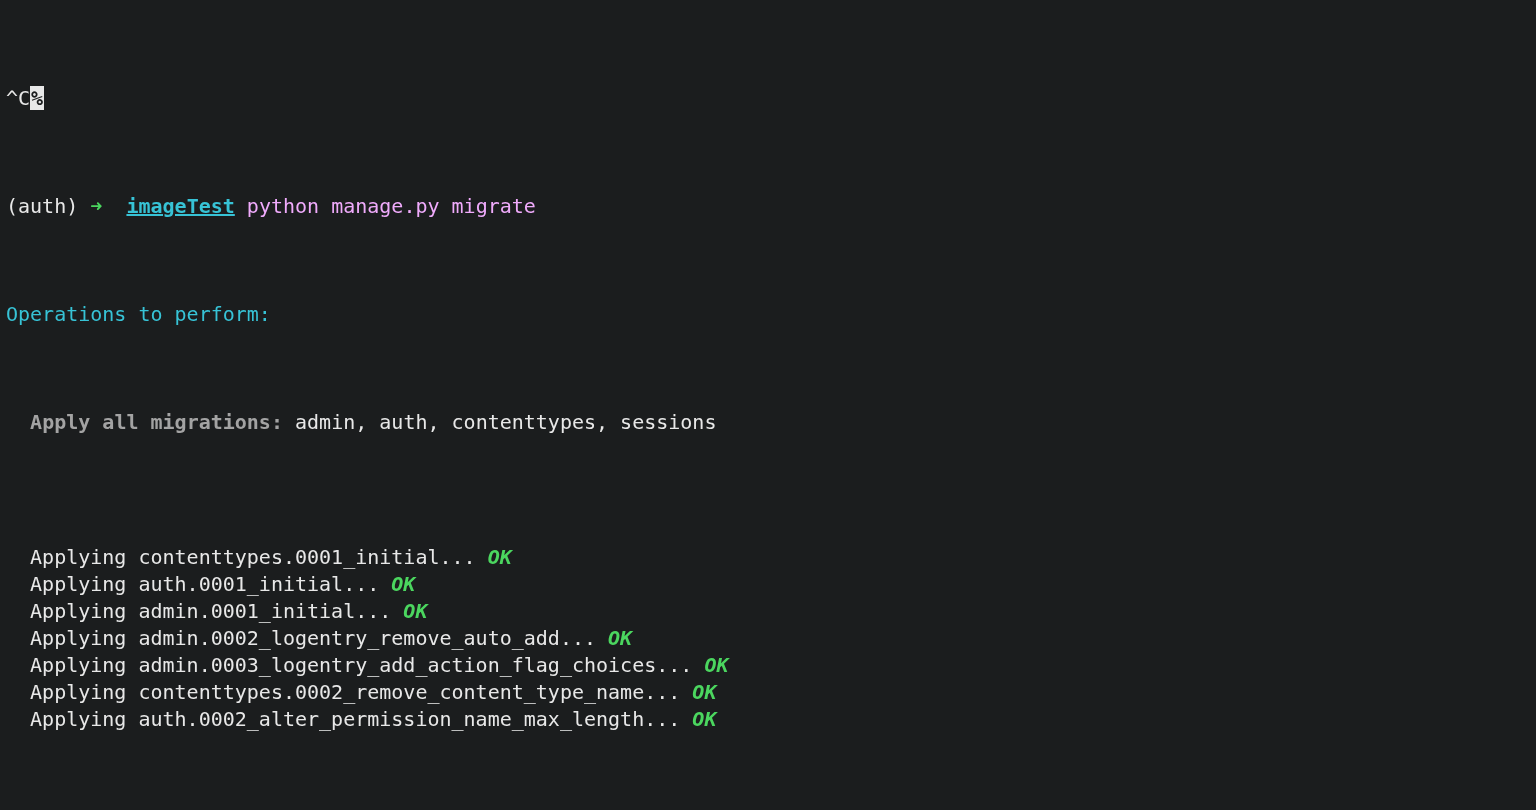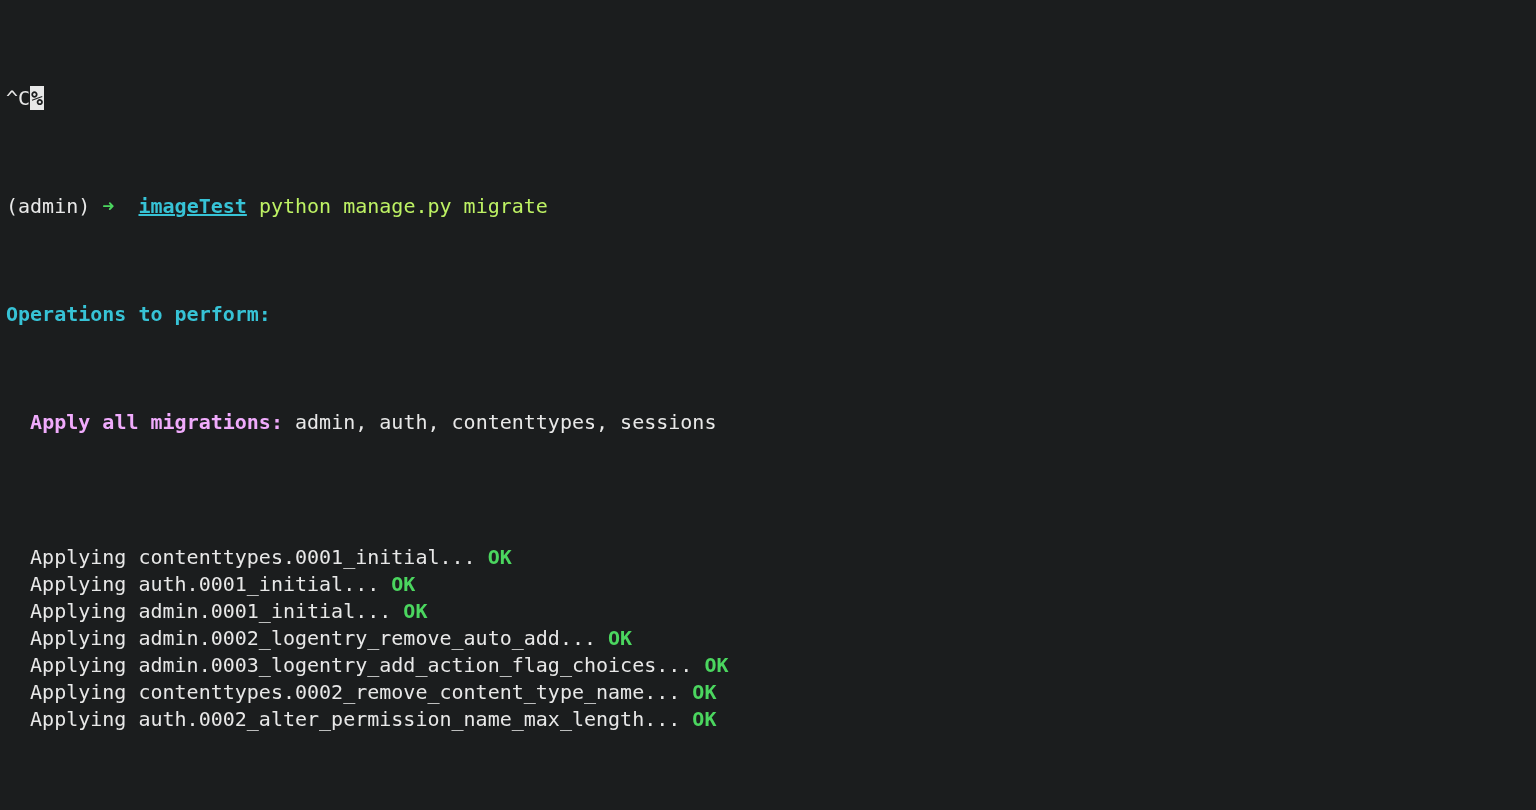--- a/index.html
+++ b/index.html
@@ -24,35 +24,35 @@
   .inverse {
     background: #e8e8e8;
     color: #1b1d1e;
     padding: 0 1px;
     font-weight: bold;
   }
   .line { display: block; }
   .venv   { color: #e8e8e8; }
   .arrow  { color: #4bd65f; font-weight: bold; }
   .dir    { color: #37c3d6; font-weight: bold; text-decoration: underline; }
-  .cmd    { color: #bef264; }
-  .header { color: #37c3d6; font-weight: bold; }
-  .bold   { color: #f0abfc; font-weight: bold; }
+  .cmd    { color: #f0abfc; }
+  .header { color: #37c3d6; font-weight: normal; }
+  .bold   { color: #a3a3a3; font-weight: bold; }
   .plain  { color: #e8e8e8; margin-top: 32px; }
-  .ok     { color: #4bd65f; font-weight: bold; }
+  .ok     { color: #4bd65f; font-weight: bold; font-style: italic; }
   .mig-line { display: block; padding-left: 2ch; }
 </style>
 </head>
 <body>
 
 <div class="terminal">
 
   <span class="line"><span class="interrupt">^C</span><span class="inverse">%</span></span>
 
-  <span class="line"><span class="venv">(admin)</span> <span class="arrow">➜</span>  <span class="dir">imageTest</span> <span class="cmd">python manage.py migrate</span></span>
+  <span class="line"><span class="venv">(auth)</span> <span class="arrow">➜</span>  <span class="dir">imageTest</span> <span class="cmd">python manage.py migrate</span></span>
 
   <span class="line header">Operations to perform:</span>
 
   <span class="line">  <span class="bold">Apply all migrations:</span><span class="plain"> admin, auth, contenttypes, sessions</span></span>
 
 
   <div id="migrations-block"><span class="mig-line"><span class="plain">Applying contenttypes.0001_initial...</span><span class="ok"> OK</span></span><span class="mig-line"><span class="plain">Applying auth.0001_initial...</span><span class="ok"> OK</span></span><span class="mig-line"><span class="plain">Applying admin.0001_initial...</span><span class="ok"> OK</span></span><span class="mig-line"><span class="plain">Applying admin.0002_logentry_remove_auto_add...</span><span class="ok"> OK</span></span><span class="mig-line"><span class="plain">Applying admin.0003_logentry_add_action_flag_choices...</span><span class="ok"> OK</span></span><span class="mig-line"><span class="plain">Applying contenttypes.0002_remove_content_type_name...</span><span class="ok"> OK</span></span><span class="mig-line"><span class="plain">Applying auth.0002_alter_permission_name_max_length...</span><span class="ok"> OK</span></span></div>
 
   
 

